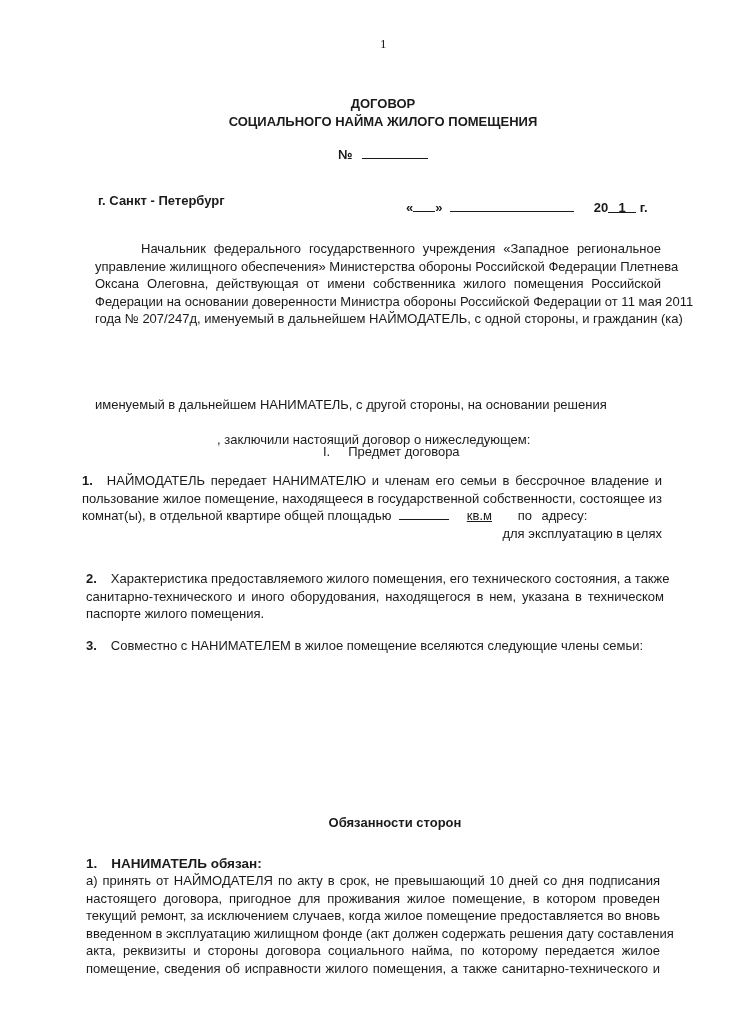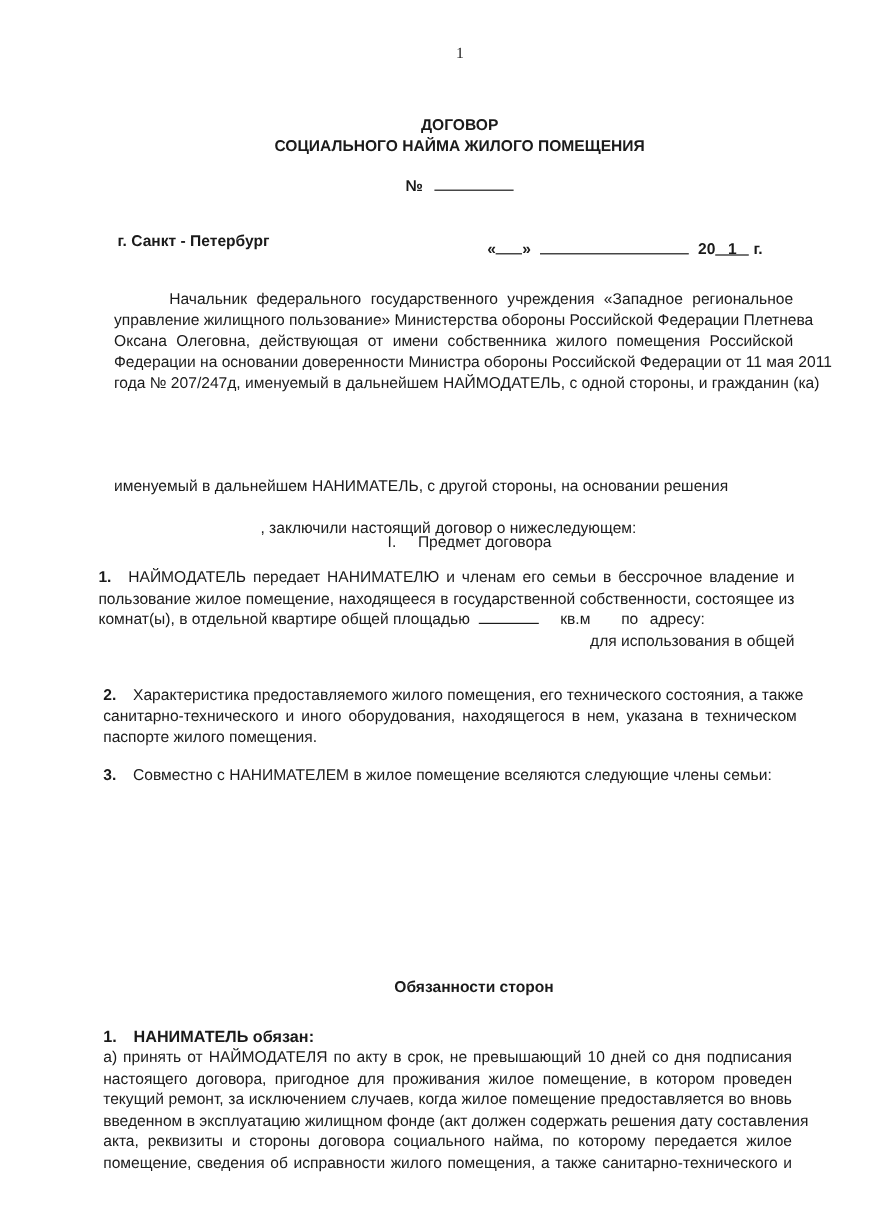--- a/index.html
+++ b/index.html
@@ -42,49 +42,49 @@
 <div class="abs num">
   <span>№</span>
   <span class="blank" style="width:66px;margin-left:6px;"></span>
 </div>
 
 <div class="abs city">г. Санкт - Петербург</div>
 
 <div class="abs date">
   <span>«</span><span class="blank" style="width:22px;"></span><span>»</span>
   <span class="blank" style="width:124px;margin-left:4px;"></span>
-  <span style="margin-left:4px;">20</span><span class="blank" style="width:28px;text-align:center;">1</span>
+  <span style="margin-left:16px;">20</span><span class="blank" style="width:28px;text-align:center;">1</span>
   <span>г.</span>
 </div>
 
 <div class="para intro">
   <span class="line first">Начальник федерального государственного учреждения «Западное региональное</span>
-  <span class="line">управление жилищного пользование» Министерства обороны Российской Федерации Плетнева</span>
+  <span class="line">управление жилищного обеспечения» Министерства обороны Российской Федерации Плетнева</span>
   <span class="line">Оксана Олеговна, действующая от имени собственника жилого помещения Российской</span>
   <span class="line">Федерации на основании доверенности Министра обороны Российской Федерации от 11 мая 2011</span>
   <span class="line last">года № 207/247д, именуемый в дальнейшем НАЙМОДАТЕЛЬ, с одной стороны, и гражданин (ка)</span>
 </div>
 
 <div class="abs naniml">именуемый в дальнейшем НАНИМАТЕЛЬ, с другой стороны, на основании решения</div>
 <div class="abs zakl">, заключили настоящий договор о нижеследующем:</div>
 
 <div class="abs sec1">
   <span class="roman">I.</span><span>Предмет договора</span>
 </div>
 
 <div class="para p1">
   <span class="line"><span class="lead">1.</span><span>НАЙМОДАТЕЛЬ передает НАНИМАТЕЛЮ и членам его семьи в бессрочное владение и</span></span>
   <span class="line">пользование жилое помещение, находящееся в государственной собственности, состоящее из</span>
   <span class="line last">
     <span>комнат(ы), в отдельной квартире общей площадью</span>
     <span class="blank" style="width:50px;margin-left:4px;"></span>
-    <span style="margin-left:14px;">кв.м</span>
+    <span style="margin-left:14px;text-decoration:underline;">кв.м</span>
     <span style="margin-left:22px;word-spacing:6px;">по адресу:</span>
   </span>
-  <span class="line last" style="text-align:right;text-align-last:right;">для использования в общей</span>
+  <span class="line last" style="text-align:right;text-align-last:right;">для эксплуатацию в целях</span>
 </div>
 
 <div class="para p2">
   <span class="line"><span class="lead">2.</span><span>Характеристика предоставляемого жилого помещения, его технического состояния, а также</span></span>
   <span class="line">санитарно-технического и иного оборудования, находящегося в нем, указана в техническом</span>
   <span class="line last">паспорте жилого помещения.</span>
 </div>
 
 <div class="abs p3">
   <span class="lead">3.</span><span>Совместно с НАНИМАТЕЛЕМ в жилое помещение вселяются следующие члены семьи:</span>

